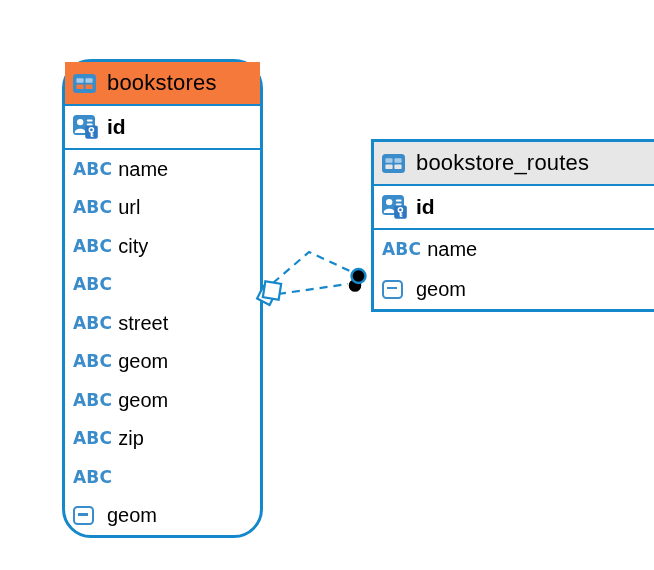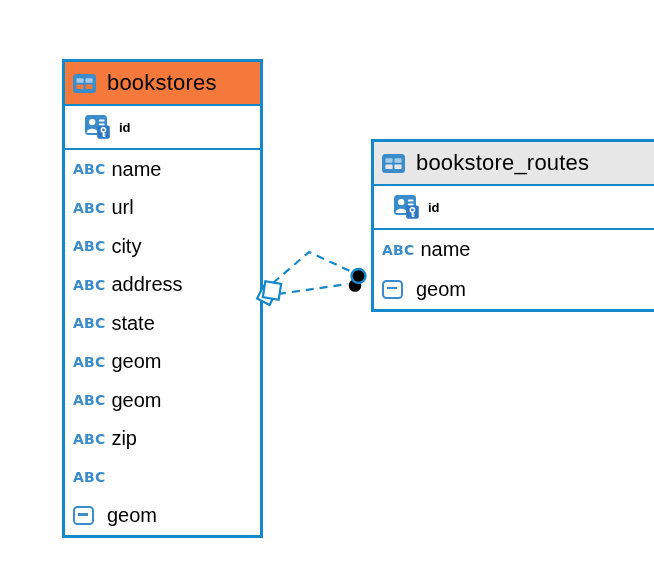--- a/index.html
+++ b/index.html
@@ -6,40 +6,40 @@
   html,body { background:#fff; }
   .canvas {
     position:relative; width:654px; height:570px;
     background:var(--background,#fff); overflow:hidden;
     font-family:"Liberation Sans", sans-serif; color:var(--text,#000);
   }
   .erd-table {
     position:absolute; background:#fff;
     border:3px solid var(--table-border,#1588CB);
   }
-  .tbl-bookstores { left:62px; top:59px; width:201px; }
+  .tbl-bookstores { left:62px; top:59px; width:201px;border-radius:29px; }
   .tbl-routes    { left:371px; top:139px; width:301px; }
   .hd {
     height:44px; display:flex; align-items:center; gap:6px; padding-left:8px;
     border-bottom:2.5px solid var(--table-border,#1588CB);
     font-size:22px; letter-spacing:.2px;
   }
   .hd-orange { background:var(--bookstores-header,#F5793B); }
   .hd-gray   { background:var(--routes-header,#E7E7E7); }
   .pkrow {
-    height:44px; display:flex; align-items:center; gap:6px; padding-left:20px;
+    height:44px; display:flex; align-items:center; gap:6px; padding-left:8px;
     border-bottom:2.5px solid var(--table-border,#1588CB);
-    font-size:13px; font-weight:700;
+    font-size:21px; font-weight:700;
   }
   .row { display:flex; align-items:center; gap:6px; padding-left:8px; font-size:20px; }
   .tbl-bookstores .row { height:38.5px; }
   .tbl-routes .row { height:39.5px; }
   .ico { flex:0 0 28px; display:flex; align-items:center; }
   .abc-ico {
-    font-family:"DejaVu Sans", sans-serif; font-weight:700; font-size:14px;
+    font-family:"DejaVu Sans", sans-serif; font-weight:700; font-size:17px;
     letter-spacing:.2px; color:var(--icon-blue,#3A8CCB); line-height:1;text-align:right;
   }
   .ti-top { fill:var(--icon-cell,#A6CBE9); }
   .hd-orange .ti-bot { fill:var(--bookstores-header,#F5793B); }
   .hd-gray   .ti-bot { fill:var(--routes-header,#E7E7E7); }
   .geo-ico {
     display:block; width:21px; height:19px; background:#fff;
     border:2.6px solid var(--icon-blue,#3A8CCB); border-radius:4.5px; position:relative;
   }
   .geo-ico::after {
@@ -96,25 +96,24 @@
       <div class="row">
         <span class="ico abc-ico">ABC</span>
         <span>url</span>
       </div>
       <div class="row">
         <span class="ico abc-ico">ABC</span>
         <span>city</span>
       </div>
       <div class="row">
         <span class="ico abc-ico">ABC</span>
-        <span>address</span>
       </div>
       <div class="row">
         <span class="ico abc-ico">ABC</span>
-        <span>state</span>
+        <span>street</span>
       </div>
       <div class="row">
         <span class="ico abc-ico">ABC</span>
         <span>geom</span>
       </div>
       <div class="row">
         <span class="ico abc-ico">ABC</span>
         <span>geom</span>
       </div>
       <div class="row">

